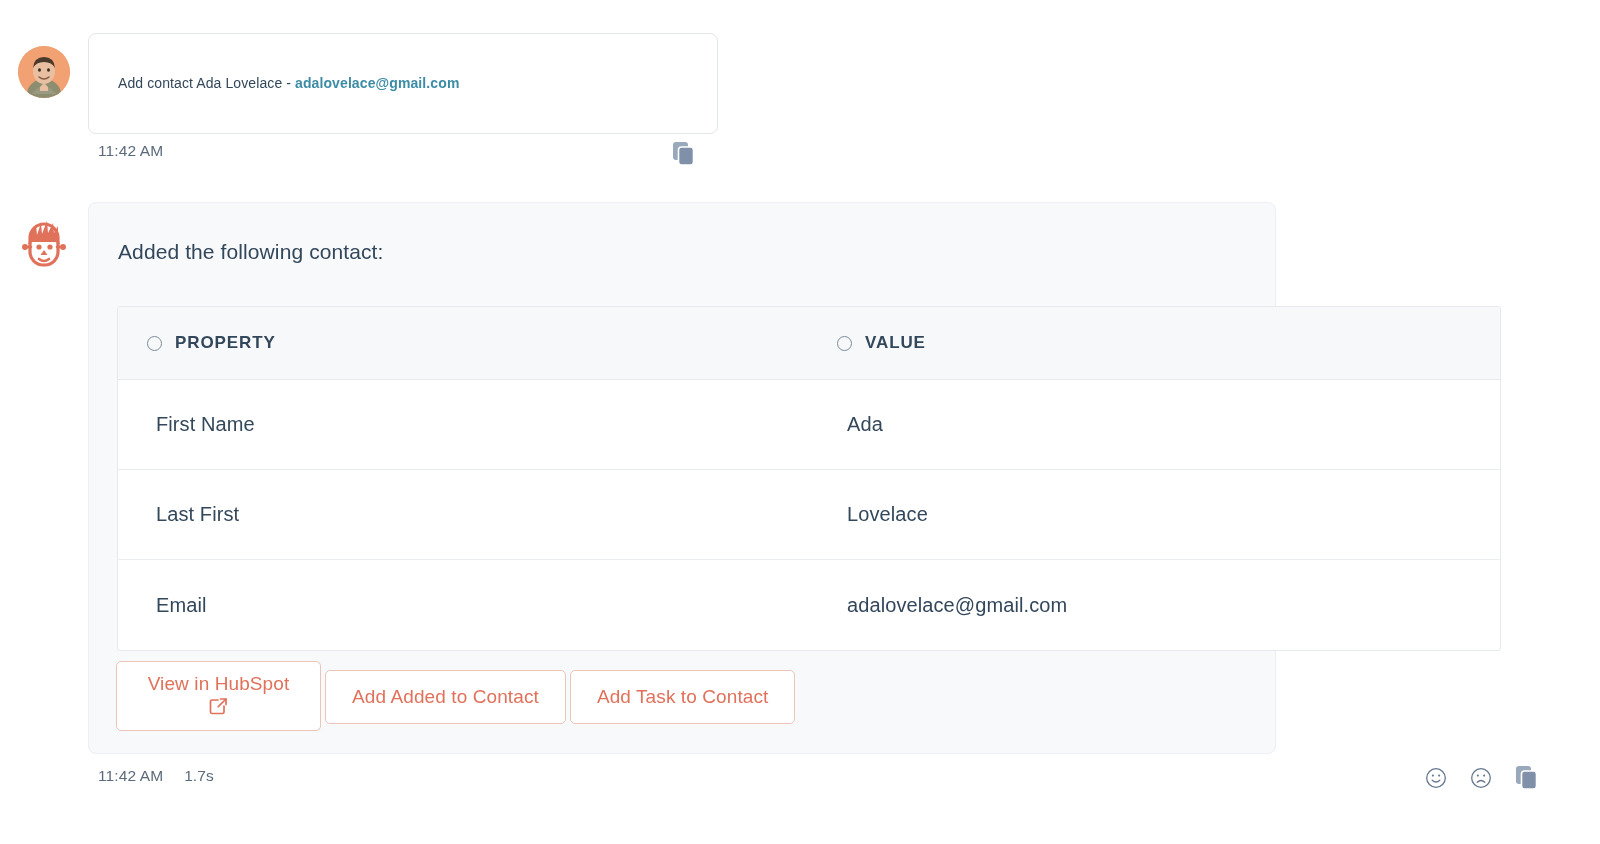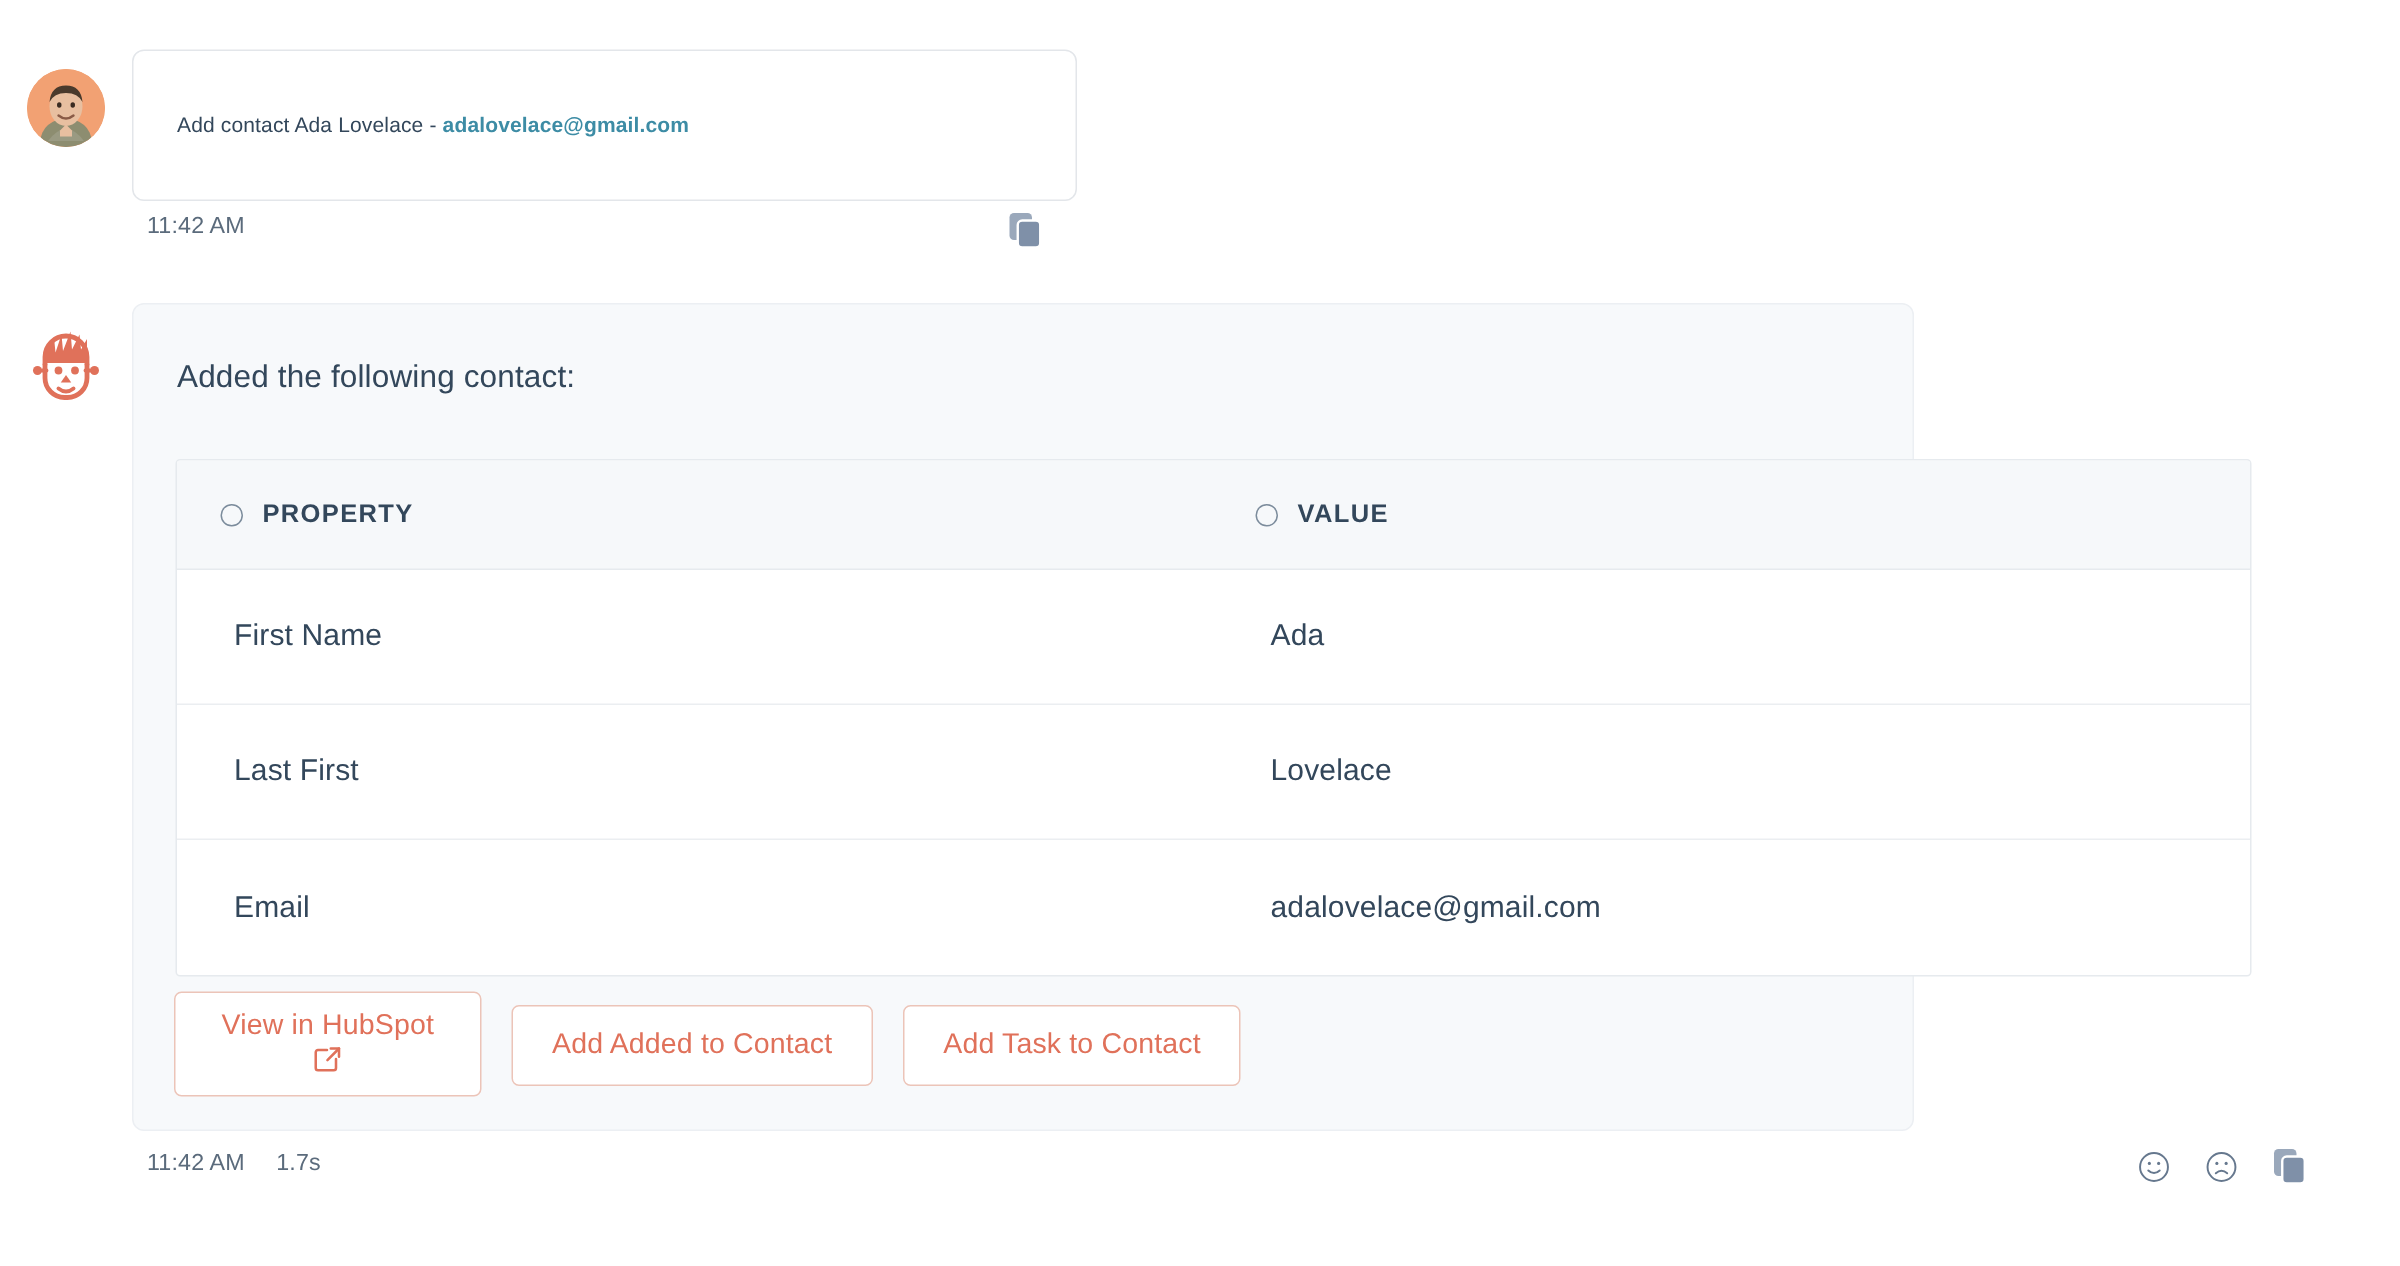--- a/index.html
+++ b/index.html
@@ -150,21 +150,21 @@
     color: #33475b;
     letter-spacing: 0.1px;
   }
 
   
   .actions {
     position: absolute;
     left: 27px; top: 458px;
     display: flex;
     align-items: flex-start;
-    gap: 20px;
+    gap: 4px;
   }
   .act-btn {
     border: 1px solid #ecc4b8;
     border-radius: 5px;
     background: #ffffff;
     color: #e0715a;
     font-family: "Liberation Sans", sans-serif;
     font-size: 19px;
     letter-spacing: 0.1px;
     cursor: pointer;

